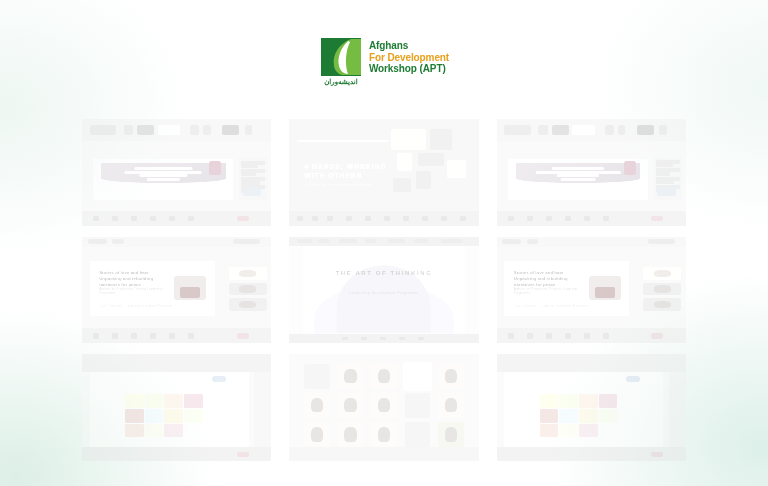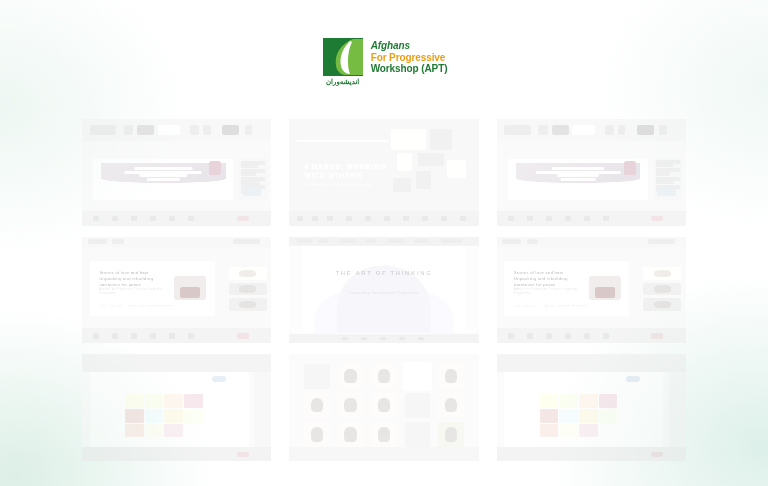--- a/index.html
+++ b/index.html
@@ -72,21 +72,21 @@
   .logo-words {
     padding-top: 2px;
     line-height: 11.5px;
   }
   .logo-words div {
     font-size: 10px;
     font-weight: 700;
     letter-spacing: -0.1px;
     white-space: nowrap;
   }
-  .lw-1 { color: #1E7B33; font-style: italic; }
+  .lw-1 { color: #1E7B33; }
   .lw-2 { color: #E8A01C; }
   .lw-3 { color: #1E7B33; }
 
   
   .grid {
     position: absolute;
     left: 82px;
     top: 119px;
     width: 604px;
     height: 342px;
@@ -336,21 +336,21 @@
           <svg width="40" height="38" viewBox="0 0 40 38">
             <rect x="0" y="0" width="40" height="38" fill="#1E7B33"></rect>
             <path d="M30 1 C18 6, 11 16, 13 28 C14 33, 17 36, 21 37 L40 37 L40 1 Z" fill="#76BC43"></path>
             <path d="M27 3 C20 10, 16 19, 18 28 C19 33, 23 36, 27 36 C24 28, 24 14, 29 4 Z" fill="#ffffff"></path>
           </svg>
         </div>
         <div class="logo-script">اندیشه‌وران</div>
       </div>
       <div class="logo-words">
         <div class="lw-1">Afghans</div>
-        <div class="lw-2">For Progressive</div>
+        <div class="lw-2">For Development</div>
         <div class="lw-3">Workshop (APT)</div>
       </div>
     </div>
   </div>
 
   <div class="grid">
 
     <div class="thumb">
       <div class="app-top">
         <div class="pill" style="left:4%;width:14%"></div>

